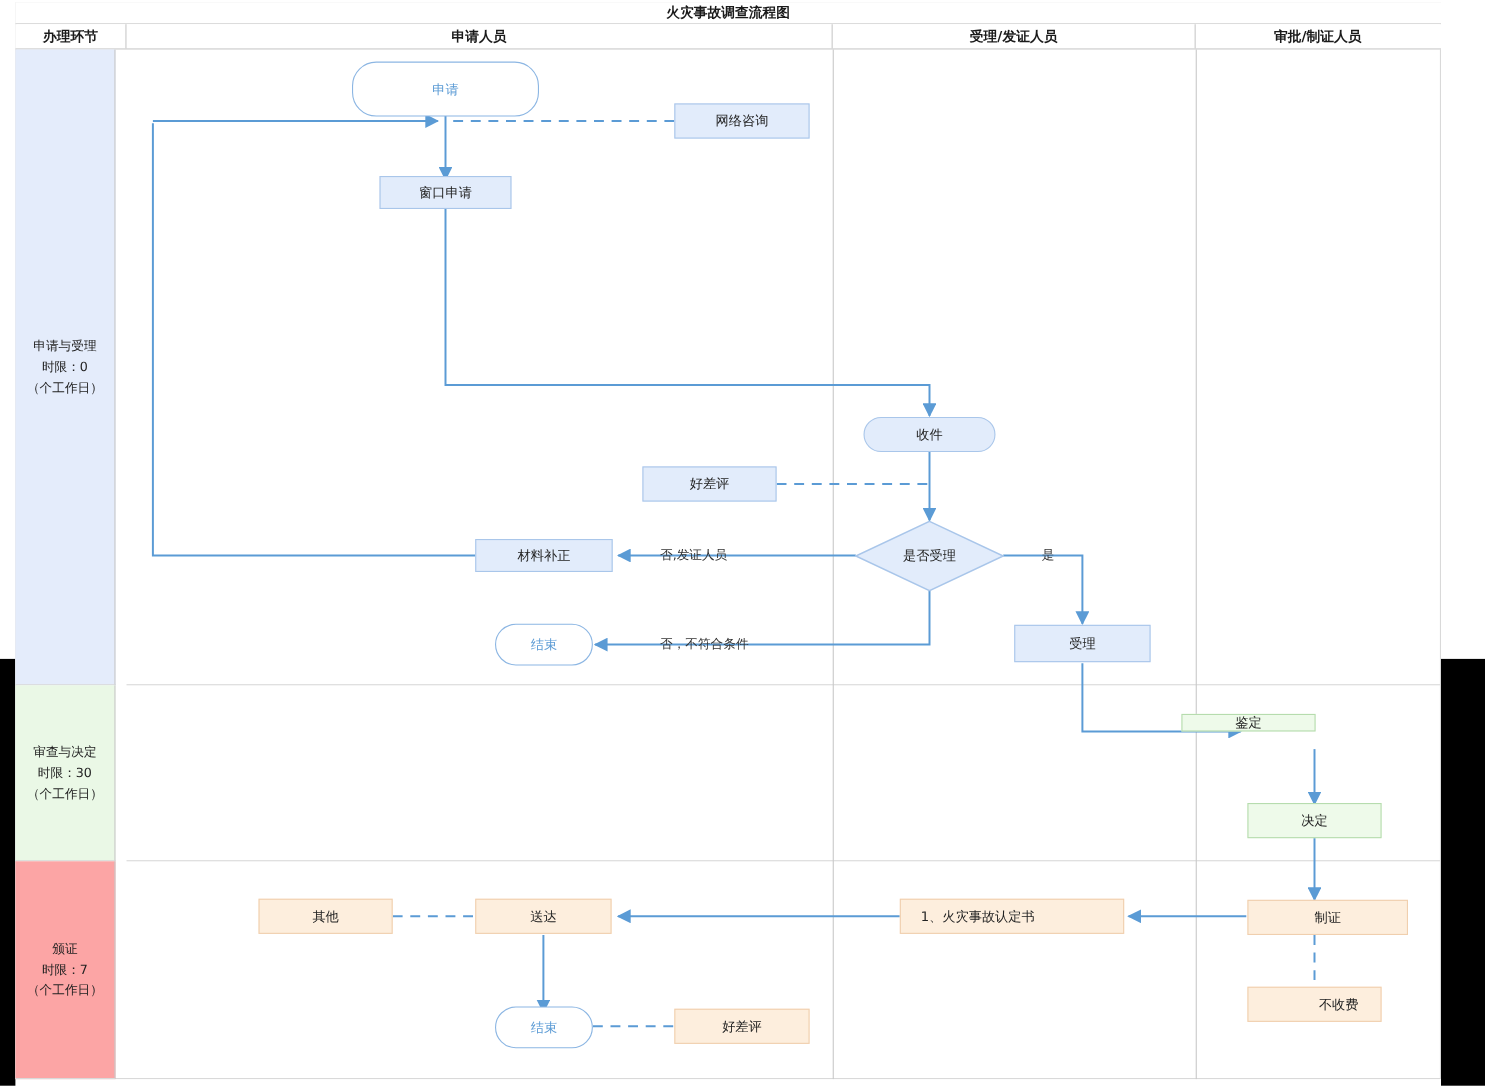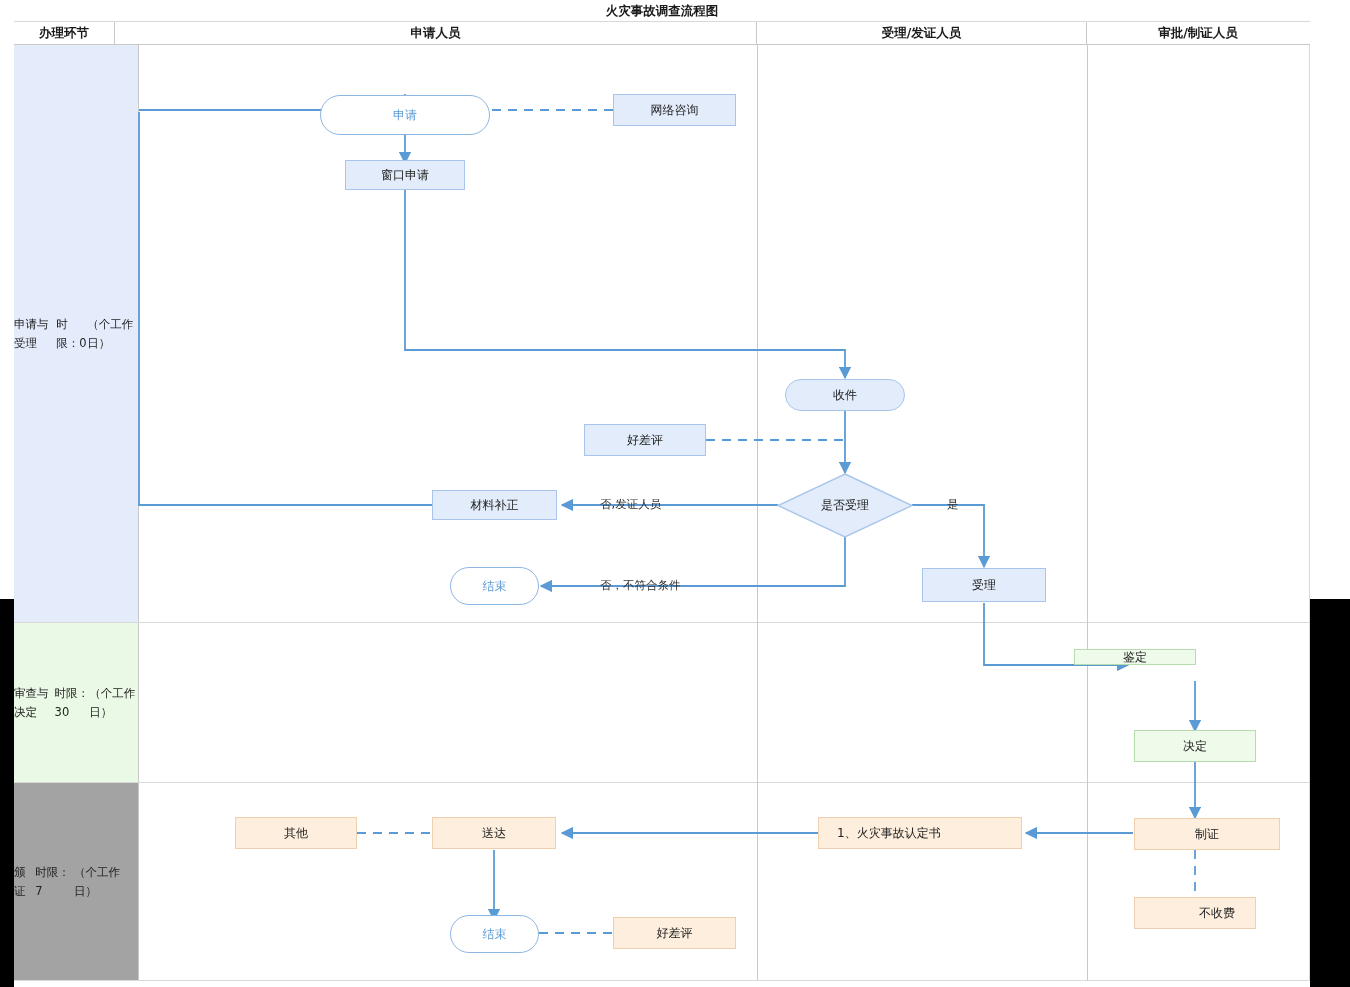--- a/index.html
+++ b/index.html
@@ -22,26 +22,26 @@
   #header-row{position:absolute;left:14px;top:22px;height:23px;width:1296px;
     border-bottom:1px solid #c9c9c9;box-sizing:border-box;background:#fff;}
   .hcell{position:absolute;top:0;height:22px;display:flex;align-items:center;justify-content:center;
     font-size:12.5px;font-weight:bold;color:#1a1a1a;box-sizing:border-box;}
   #hc0{left:0;width:101px;border-right:1px solid #c9c9c9;font-family:Liberation Serif, serif;}
   #hc1{left:101px;width:642px;border-right:1px solid #c9c9c9;}
   #hc2{left:743px;width:330px;border-right:1px solid #c9c9c9;}
   #hc3{left:1073px;width:222px;}
 
   
-  .lane-label{position:absolute;left:14px;width:125px;box-sizing:border-box;
-    display:flex;flex-direction:row;align-items:center;justify-content:center;
+  .lane-label{position:absolute;left:14px;width:91px;box-sizing:border-box;
+    display:flex;flex-direction:column;align-items:center;justify-content:center;
     font-size:11.5px;color:#222;line-height:19px;border-right:1px solid #c9c9c9;border-bottom:1px solid #d9d9d9;}
   #lane0{top:45px;height:578px;background:#e4ecfb;}
   #lane1{top:623px;height:160px;background:#eaf8e6;}
-  #lane2{top:783px;height:198px;background:#a3a3a3;}
+  #lane2{top:783px;height:198px;background:#fca5a5;}
 
   
   .lane-body{position:absolute;left:115px;width:1195px;box-sizing:border-box;border-bottom:1px solid #d9d9d9;}
   #lb0{top:45px;height:578px;}
   #lb1{top:623px;height:160px;}
   #lb2{top:783px;height:198px;border-bottom:none;}
 
   
   .vsep{position:absolute;width:1px;background:#c9c9c9;top:45px;height:936px;}
   #vs1{left:757px;}
@@ -146,21 +146,21 @@
       <path d="M818,833 L562,833" marker-end="url(#arr)"></path>
 
       <path d="M357,833 L432,833" stroke-dasharray="9,7"></path>
 
       <path d="M494,850 L494,920" marker-end="url(#arr)"></path>
 
       <path d="M539,933 L613,933" stroke-dasharray="9,7"></path>
     </g>
   </svg>
 
-  <div class="node n-term" style="left:320px;top:56px;width:170px;height:40px;margin-top:39px;">申请</div>
+  <div class="node n-term" style="left:320px;top:56px;width:170px;height:50px;">申请</div>
 
   <div class="node n-blue" style="left:613px;top:94px;width:123px;height:32px;">网络咨询</div>
 
   <div class="node n-blue" style="left:345px;top:160px;width:120px;height:30px;">窗口申请</div>
 
   <div class="node n-blue" style="left:785px;top:379px;width:120px;height:32px;border-radius:16px;">收件</div>
 
   <div class="node n-blue" style="left:584px;top:424px;width:122px;height:32px;">好差评</div>
 
   <div class="node n-diamond" style="left:777px;top:473px;width:136px;height:65px;">

